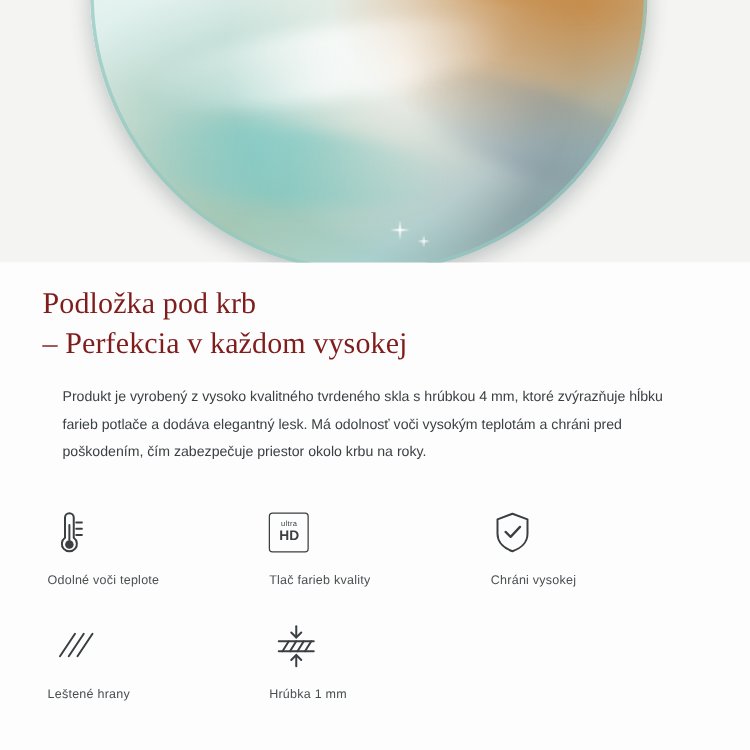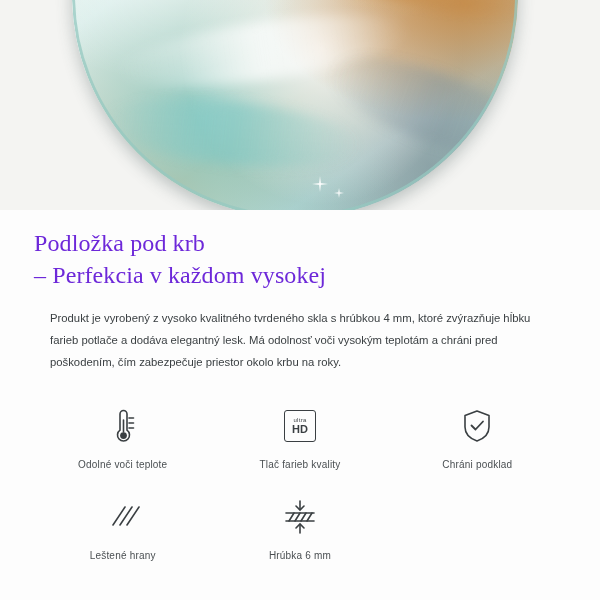--- a/index.html
+++ b/index.html
@@ -85,21 +85,21 @@
 
   
   .content {
     padding: 18px 34px 0 34px;
     box-sizing: border-box;
   }
   .headline {
     font-family: "Liberation Serif", serif;
     font-size: 24px;
     line-height: 1.32;
-    color: #6d28d9;
+    color: #7f1d1d;
     font-weight: 400;
     margin: 0 0 14px 0;
     letter-spacing: 0.1px;
   }
   .headline .l2 { display: block; }
 
   .body-copy {
     font-size: 11.3px;
     line-height: 1.95;
     color: #3b4043;
@@ -110,21 +110,21 @@
   
   .features {
     margin-top: 26px;
     display: grid;
     grid-template-columns: repeat(3, 1fr);
     row-gap: 16px;
   }
   .feature {
     display: flex;
     flex-direction: column;
-    align-items: center;
+    align-items: flex-start;
     justify-content: flex-start;
     padding: 6px 4px 4px 4px;
   }
   .feature .icon {
     height: 42px;
     display: flex;
     align-items: center;
     justify-content: center;
     margin-bottom: 12px;
   }
@@ -204,21 +204,21 @@
         <div class="caption">Tlač farieb kvality</div>
       </div>
 
       <div class="feature">
         <div class="icon">
           <svg width="34" height="40" viewBox="0 0 34 40">
             <path d="M17 5 L29 9.5 V21 c0 7.5 -6.2 12 -12 14 c-5.8 -2 -12 -6.5 -12 -14 V9.5 Z" fill="none" stroke="#3a3f42" stroke-width="1.6" stroke-linejoin="round"></path>
             <path d="M11.5 19.5 L15.5 23.5 L23 15.5" fill="none" stroke="#3a3f42" stroke-width="1.8" stroke-linecap="round" stroke-linejoin="round"></path>
           </svg>
         </div>
-        <div class="caption">Chráni podklad</div>
+        <div class="caption">Chráni vysokej</div>
       </div>
 
 
       <div class="feature">
         <div class="icon">
           <svg width="40" height="34" viewBox="0 0 40 34">
             <g stroke="#3a3f42" stroke-width="1.6" stroke-linecap="round">
               <line x1="10" y1="25" x2="22" y2="7"></line>
               <line x1="17" y1="25" x2="29" y2="7"></line>
               <line x1="24" y1="25" x2="36" y2="7"></line>
@@ -238,18 +238,18 @@
               <line x1="8" y1="24" x2="36" y2="24"></line>
               <line x1="11" y1="24" x2="16" y2="16"></line>
               <line x1="17" y1="24" x2="22" y2="16"></line>
               <line x1="23" y1="24" x2="28" y2="16"></line>
               <line x1="29" y1="24" x2="34" y2="16"></line>
               <line x1="22" y1="36" x2="22" y2="28"></line>
               <path d="M18 31 L22 27 L26 31"></path>
             </g>
           </svg>
         </div>
-        <div class="caption">Hrúbka 6 mm</div>
+        <div class="caption">Hrúbka 1 mm</div>
       </div>
 
     </div>
   </div>
 </div>
 
 </body></html>

